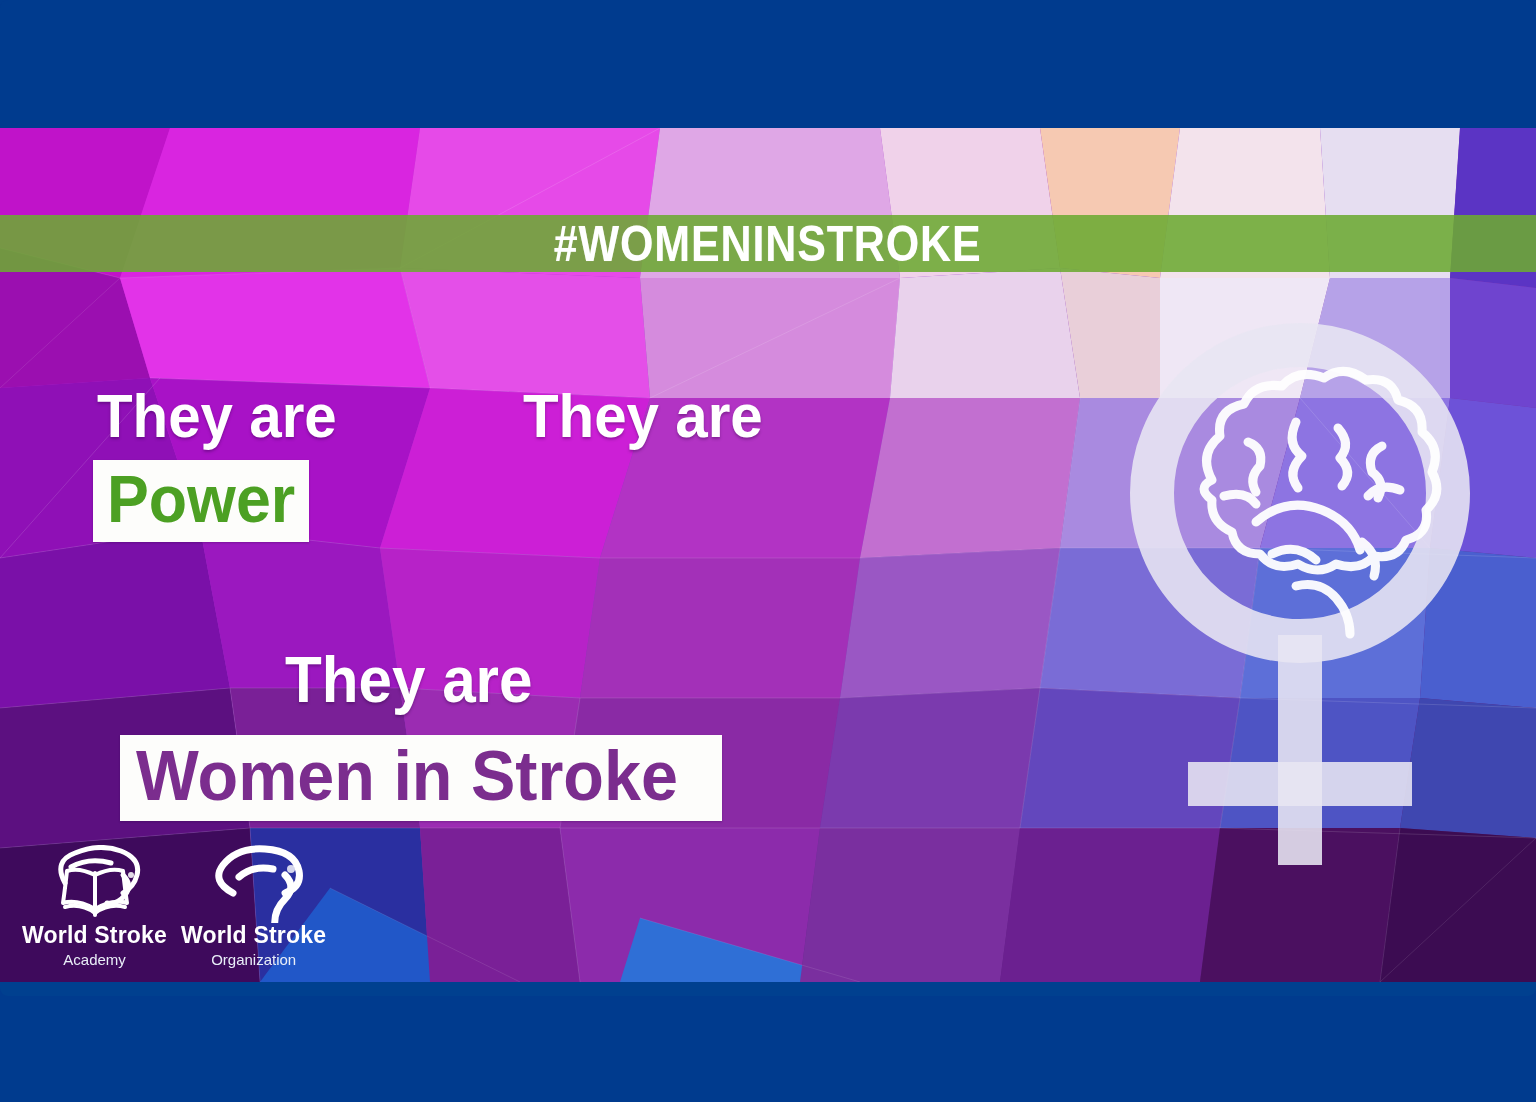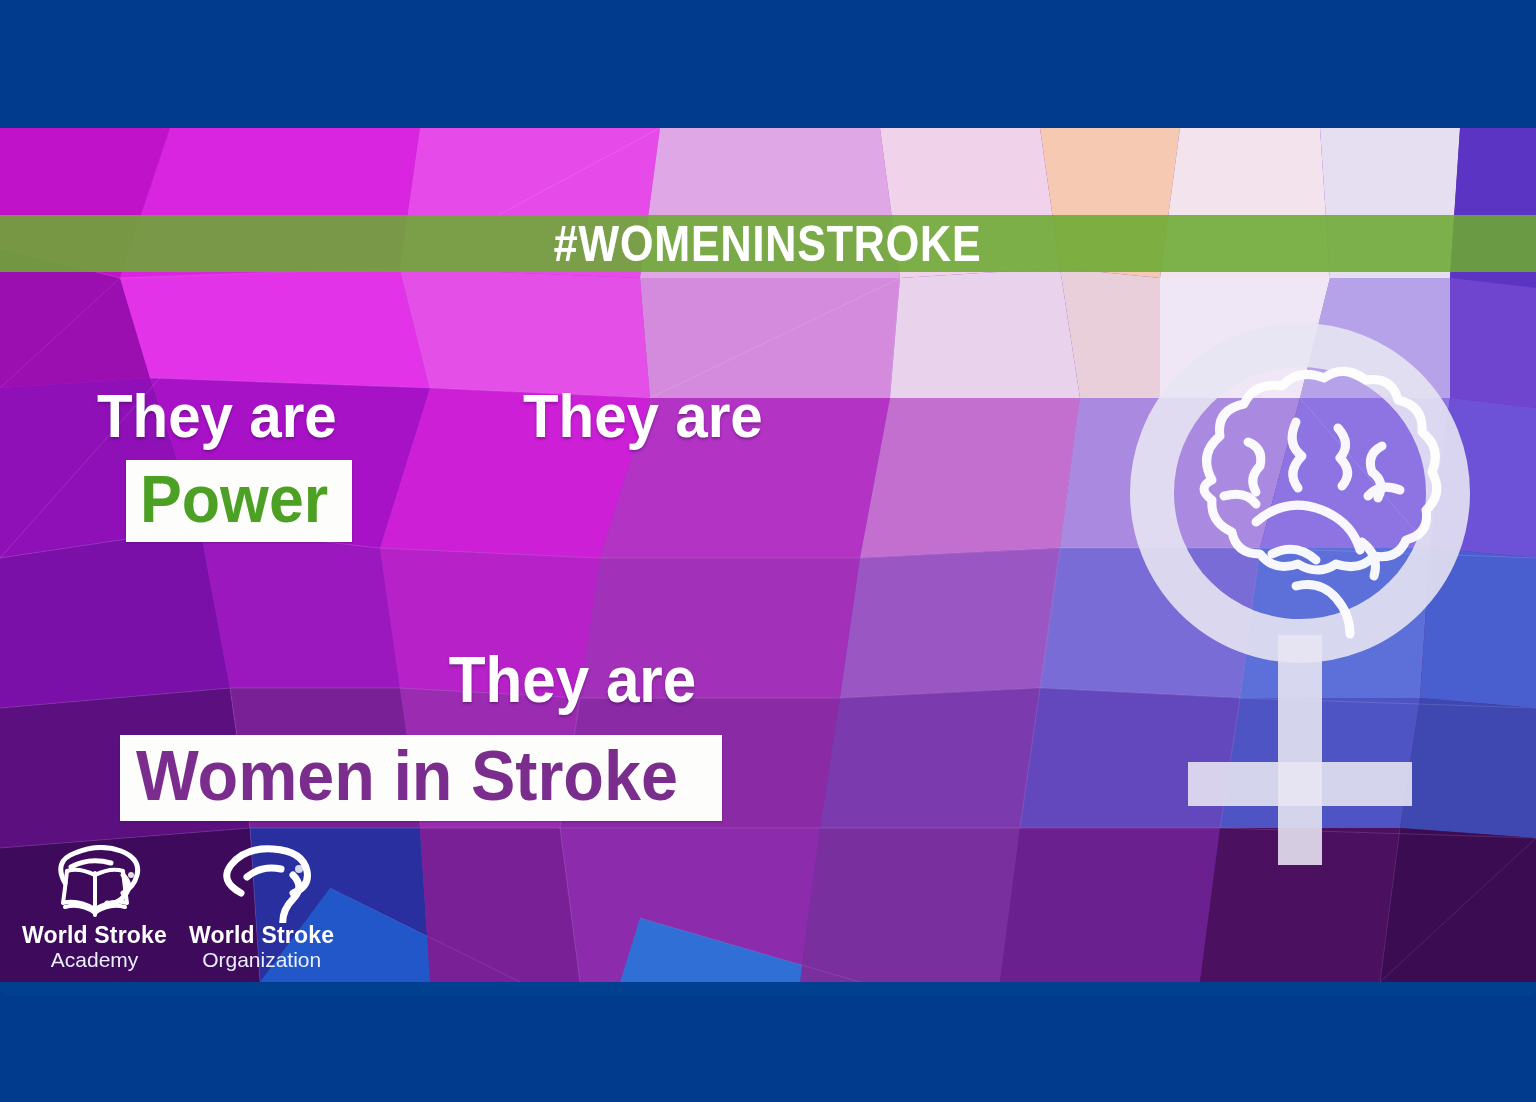--- a/index.html
+++ b/index.html
@@ -15,25 +15,25 @@
 
   
   .banner{position:absolute;left:0;top:215px;width:1536px;height:57px;
           background:rgba(108,170,50,0.88);
           display:flex;align-items:center;justify-content:center;z-index:6;}
   .banner-text{color:#ffffff;font-weight:bold;font-size:50px;line-height:50px;
                letter-spacing:1px;transform:scaleX(0.86);transform-origin:center;
                white-space:nowrap;text-shadow:0 0 1px rgba(255,255,255,.4);}
 
   
-  .slogan{position:absolute;z-index:7;text-align:right;}
+  .slogan{position:absolute;z-index:7;}
   .they-are{color:#ffffff;font-weight:bold;font-size:62px;line-height:62px;
             white-space:nowrap;transform:scaleX(0.94);transform-origin:left top;
             text-shadow:0 2px 3px rgba(40,0,60,.35);}
-  .hl{display:inline-block;background:#fdfdfb;padding:6px 14px 10px 14px;
+  .hl{display:inline-block;background:#fdfdfb;padding:6px 4px 10px 14px;
       white-space:nowrap;box-shadow:0 1px 2px rgba(30,0,50,.25);}
   .hl span{font-weight:bold;font-size:66px;line-height:66px;display:inline-block;
            transform:scaleX(0.95);transform-origin:left center;}
 
   #s1{left:93px;top:385px;}
   #s1 .they-are{margin-left:4px;}
   #s1 .hl{margin-top:13px;}
   #s1 .hl span{color:#4ca023;}
 
   #s2{left:503px;top:385px;}
@@ -44,26 +44,26 @@
   #s3{left:120px;top:648px;}
   #s3 .they-are{margin-left:165px;font-size:64px;line-height:64px;}
   #s3 .hl{margin-top:23px;padding:6px 16px 10px 16px;}
   #s3 .hl span{color:#7b2d8e;font-size:70px;line-height:70px;}
 
   
   .emblem{position:absolute;left:1100px;top:310px;width:400px;height:600px;z-index:5;}
   .emblem svg{width:100%;height:100%;display:block;}
 
   
-  .logos{position:absolute;left:22px;top:845px;z-index:8;display:flex;align-items:flex-start;gap:22px;}
+  .logos{position:absolute;left:22px;top:845px;z-index:8;display:flex;align-items:flex-start;gap:14px;}
   .logo{display:flex;flex-direction:column;align-items:center;}
   .logo .mark{width:120px;height:78px;}
   .logo .mark svg{width:100%;height:100%;display:block;}
   .logo .l1{color:#ffffff;font-weight:bold;font-size:23px;line-height:25px;letter-spacing:.2px;white-space:nowrap;}
-  .logo .l2{color:#e9eef8;font-size:21px;line-height:24px;white-space:nowrap;}
+  .logo .l2{color:#e9eef8;font-size:15px;line-height:24px;white-space:nowrap;}
   .logo.org .mark{width:110px;height:78px;}
 
   
   .bar-top{position:absolute;left:0;top:0;width:1536px;height:128px;background:#003b8e;z-index:9;}
   .bar-bottom{position:absolute;left:0;top:982px;width:1536px;height:120px;background:#00408f;z-index:9;}
 </style>
 </head>
 <body>
 
 <div class="poster">

